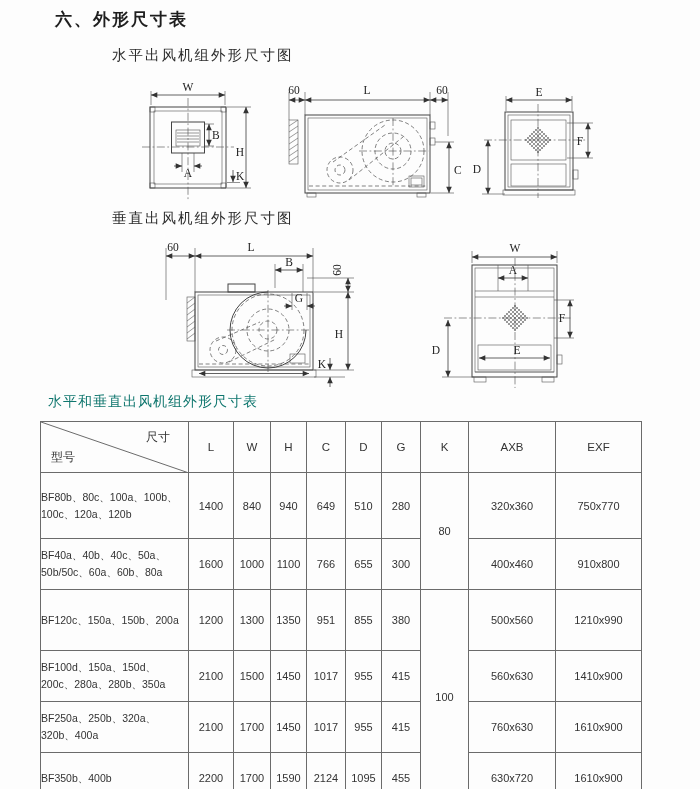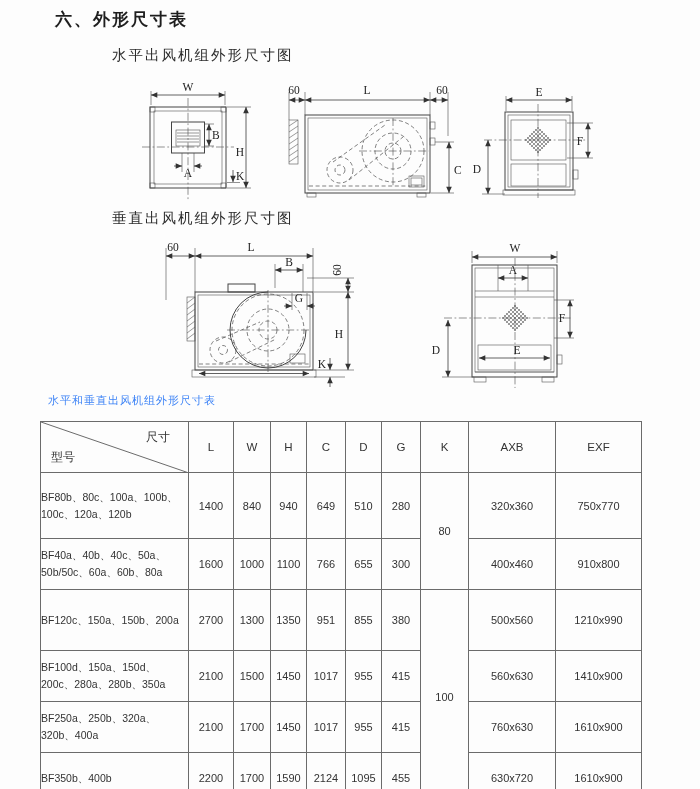--- a/index.html
+++ b/index.html
@@ -5,21 +5,21 @@
   html,body{margin:0;padding:0;}
   body{background:#ffffff;}
   #page{position:relative;width:700px;height:789px;background:#fdfdfd;overflow:hidden;
         font-family:"Liberation Serif",serif;color:#333;}
   .abs{position:absolute;}
   #title{left:55px;top:8px;font-family:"Liberation Sans",sans-serif;
          font-size:17px;font-weight:bold;color:#1e1e1e;letter-spacing:2px;}
   .subtitle{font-size:14.5px;color:#2c2c2c;letter-spacing:2px;}
   #sub1{left:112px;top:46px;}
   #sub2{left:112px;top:209px;}
-  #tbl-title{left:48px;top:393px;font-size:11px;color:#3b82f6;letter-spacing:1px;}
+  #tbl-title{left:48px;top:393px;font-size:14px;color:#0f766e;letter-spacing:1px;}
   svg text{font-family:"Liberation Serif",serif;font-size:11.5px;fill:#222;}
   svg .dim{stroke:#3a3a3a;stroke-width:.8;fill:none;}
   svg .ext{stroke:#4a4a4a;stroke-width:.6;fill:none;}
   svg .edge{stroke:#444;stroke-width:1;fill:none;}
   svg .thin{stroke:#555;stroke-width:.6;fill:none;}
   svg .dash{stroke:#4a4a4a;stroke-width:.7;fill:none;stroke-dasharray:4 2.6;}
   svg .cdash{stroke:#4a4a4a;stroke-width:.6;fill:none;stroke-dasharray:8 2.5 1.8 2.5;}
   svg .hatch{stroke:#555;stroke-width:.6;}
   
   #dim-table{border-collapse:collapse;table-layout:fixed;width:601px;background:#fdfdfd;}
@@ -384,21 +384,21 @@
         <td class="num">1000</td>
         <td class="num">1100</td>
         <td class="num">766</td>
         <td class="num">655</td>
         <td class="num">300</td>
         <td class="num">400x460</td>
         <td class="num">910x800</td>
       </tr>
       <tr style="height:61px">
         <td class="model">BF120c、150a、150b、200a</td>
-        <td class="num">2700</td>
+        <td class="num">1200</td>
         <td class="num">1300</td>
         <td class="num">1350</td>
         <td class="num">951</td>
         <td class="num">855</td>
         <td class="num">380</td>
         <td class="num" rowspan="4">100</td>
         <td class="num">500x560</td>
         <td class="num">1210x990</td>
       </tr>
       <tr style="height:51px">

